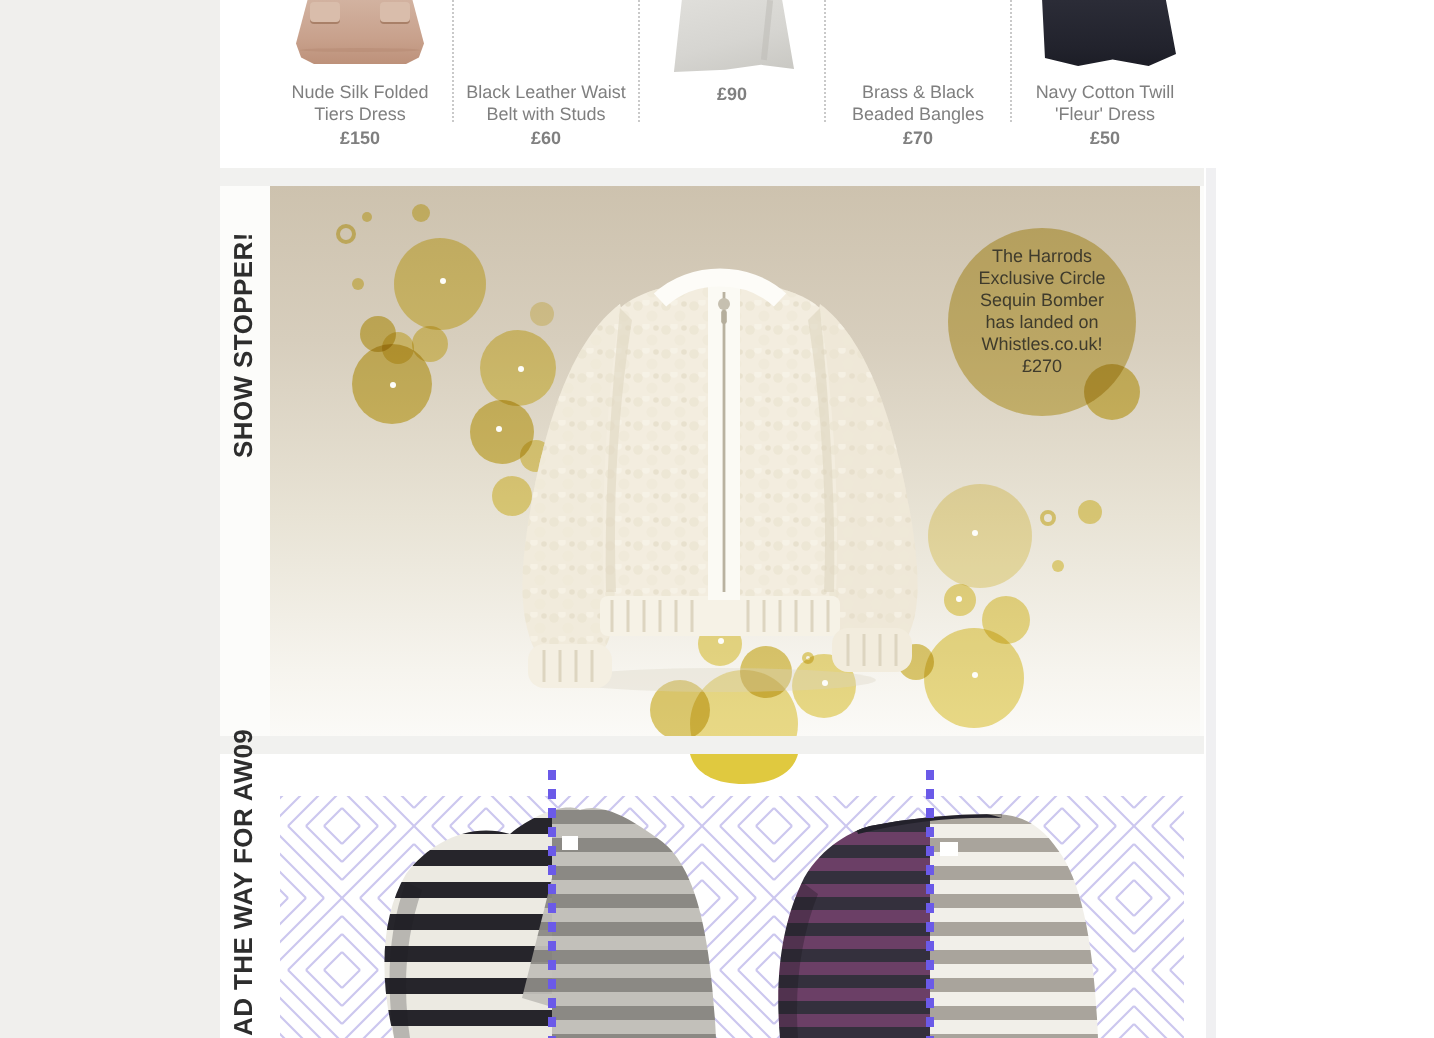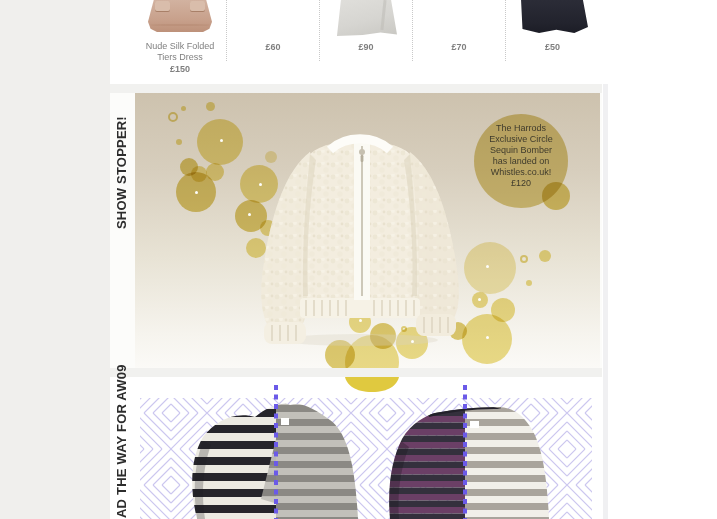--- a/index.html
+++ b/index.html
@@ -74,39 +74,42 @@
           <div class="pocket r"></div>
           <div class="nude-hem"></div>
         </div>
         <div class="cap">
           <div class="pname">Nude Silk Folded Tiers Dress</div>
           <div class="pprice">£150</div>
         </div>
       </div>
       <div class="cell sep">
         <div class="cap">
+          <div class="pname">Black Leather Waist Belt with Studs</div>
           <div class="pprice">£60</div>
         </div>
       </div>
       <div class="cell sep">
         <div class="prod-img grey-tee">
           <div class="tee-fold"></div>
         </div>
         <div class="cap">
           <div class="pprice">£90</div>
         </div>
       </div>
       <div class="cell sep">
         <div class="cap">
+          <div class="pname">Brass &amp; Black Beaded Bangles</div>
           <div class="pprice">£70</div>
         </div>
       </div>
       <div class="cell">
         <div class="prod-img navy-dress"></div>
         <div class="cap">
+          <div class="pname">Navy Cotton Twill 'Fleur' Dress</div>
           <div class="pprice">£50</div>
         </div>
       </div>
     </div>
   </div>
 
   <div class="gap gap1"></div>
 
   <div class="show-section">
     <div class="show-panel">
@@ -209,21 +212,21 @@
         <circle cx="116" cy="26" r="3" fill="#c6c0b0"></circle>
         <rect x="114.6" y="29" width="2.8" height="7" rx="1.2" fill="#b5ae9c"></rect>
       </svg>
 
       <div class="badge"></div>
       <div class="badge-text">The Harrods
 Exclusive Circle
 Sequin Bomber
 has landed on
 Whistles.co.uk!
-£120</div>
+£270</div>
     </div>
   </div>
   <div class="vlabel show-label">SHOW STOPPER!</div>
 
   <div class="gap gap2"></div>
 
   <div class="aw-section">
     <div class="aw-panel">
       <svg width="467" height="142" viewBox="0 0 467 142">
         <defs>

